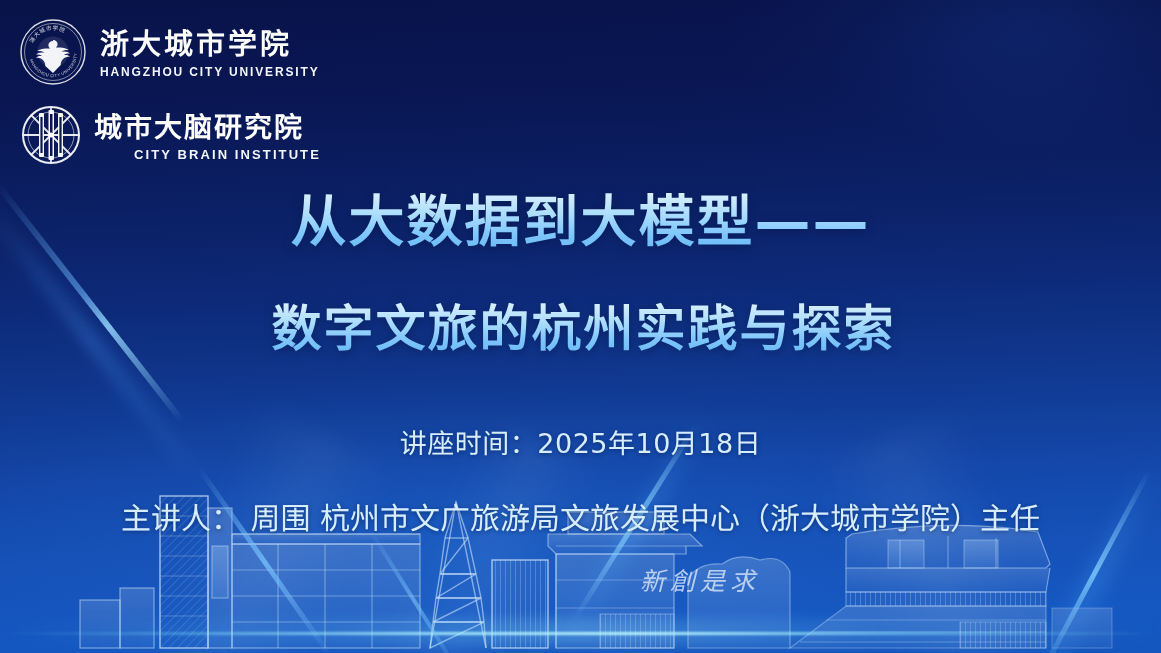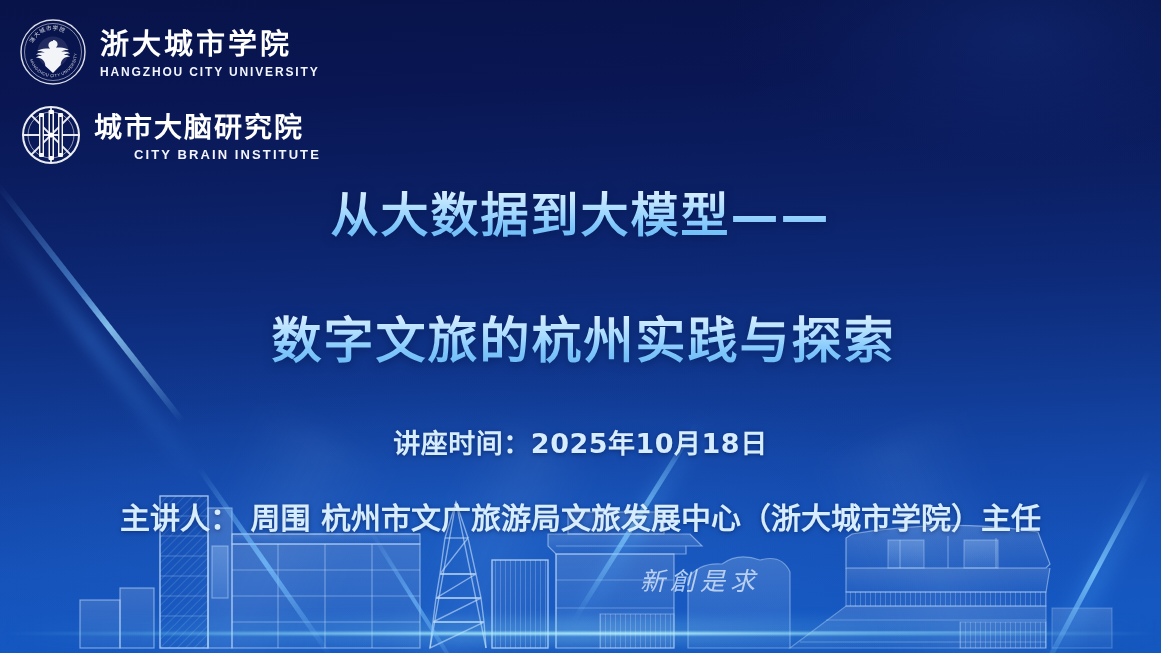--- a/index.html
+++ b/index.html
@@ -235,25 +235,25 @@
   #logo-university .logo-en { letter-spacing: 1.85px; font-size: 12px; }
   #logo-institute  .logo-en { letter-spacing: 2.1px; font-size: 13px; margin-top: 6px; padding-left: 40px; }
 
   
   .title-wrap {
     position: absolute;
     left: 0; right: 0;
     text-align: center;
   }
   #title-line-1 { top: 176px; }
-  #title-line-2 { top: 300px; padding-left: 6px; }
+  #title-line-2 { top: 288px; padding-left: 6px; }
 
   .title-text {
     display: inline-block;
-    font-size: 48px;
+    font-size: 56px;
     font-weight: 900;
     letter-spacing: 2px;
     font-family: "DejaVu Sans", "Liberation Sans", sans-serif;
     background: linear-gradient(180deg,
       #eaf6ff 0%,
       #d6eeff 22%,
       #aadcff 48%,
       #7ec6fb 72%,
       #62b4f2 100%);
     -webkit-background-clip: text;
@@ -268,21 +268,21 @@
   .sub-wrap {
     position: absolute;
     left: 0; right: 0;
     text-align: center;
   }
   #subtitle-date { top: 422px; }
   #subtitle-speaker { top: 494px; }
 
   .sub-text {
     display: inline-block;
-    font-weight: 700;
+    font-weight: 400;
     font-family: "DejaVu Sans", "Liberation Sans", sans-serif;
     color: #d6ecff;
     white-space: nowrap;
     text-shadow: 0 1px 4px rgba(4,18,60,0.5);
   }
   #subtitle-date .sub-text { font-size: 27px; letter-spacing: 0.5px; }
   #subtitle-speaker .sub-text { font-size: 30px; letter-spacing: 0px; }
 </style>
 </head>
 <body>

